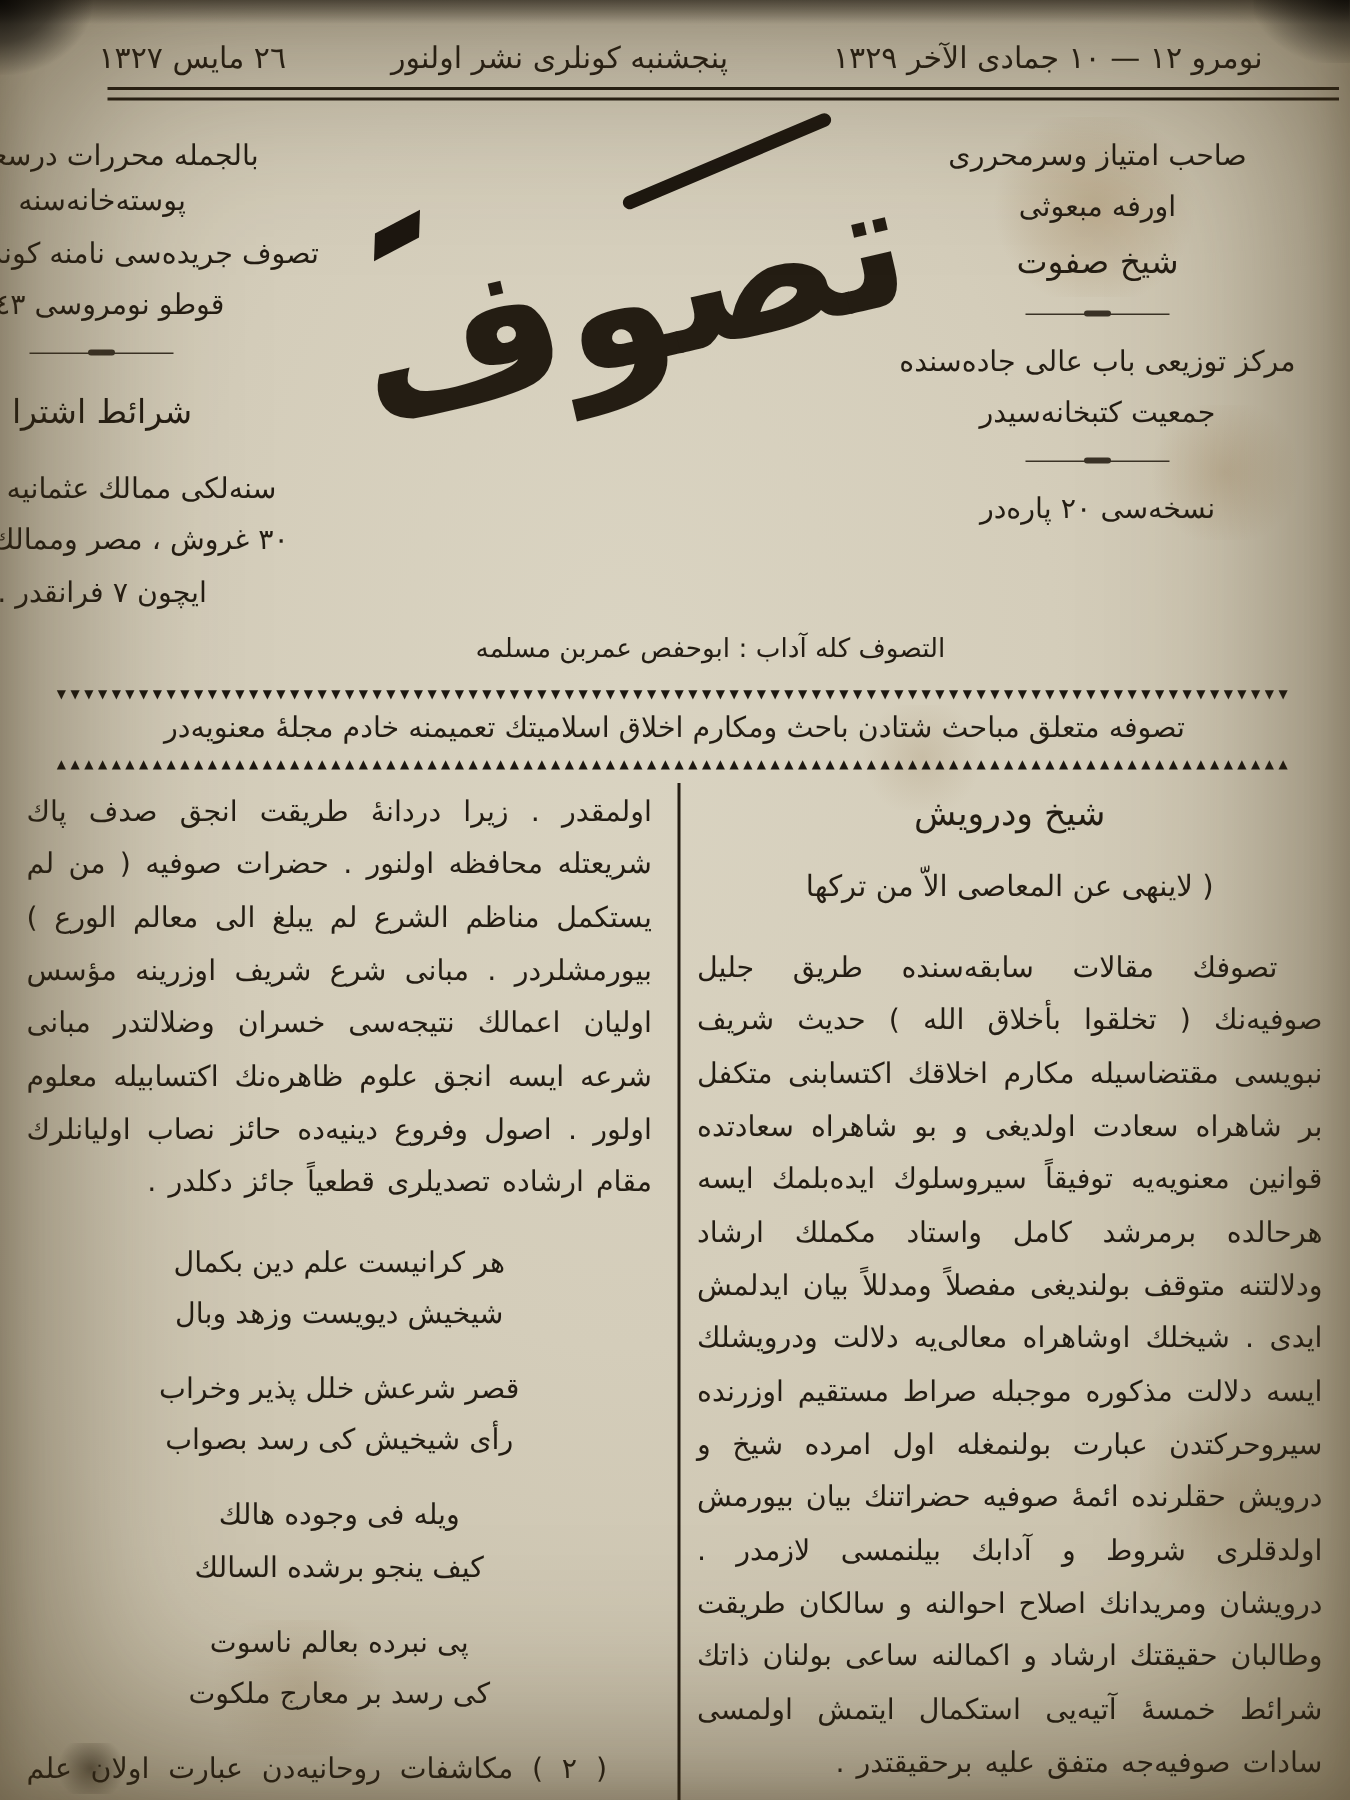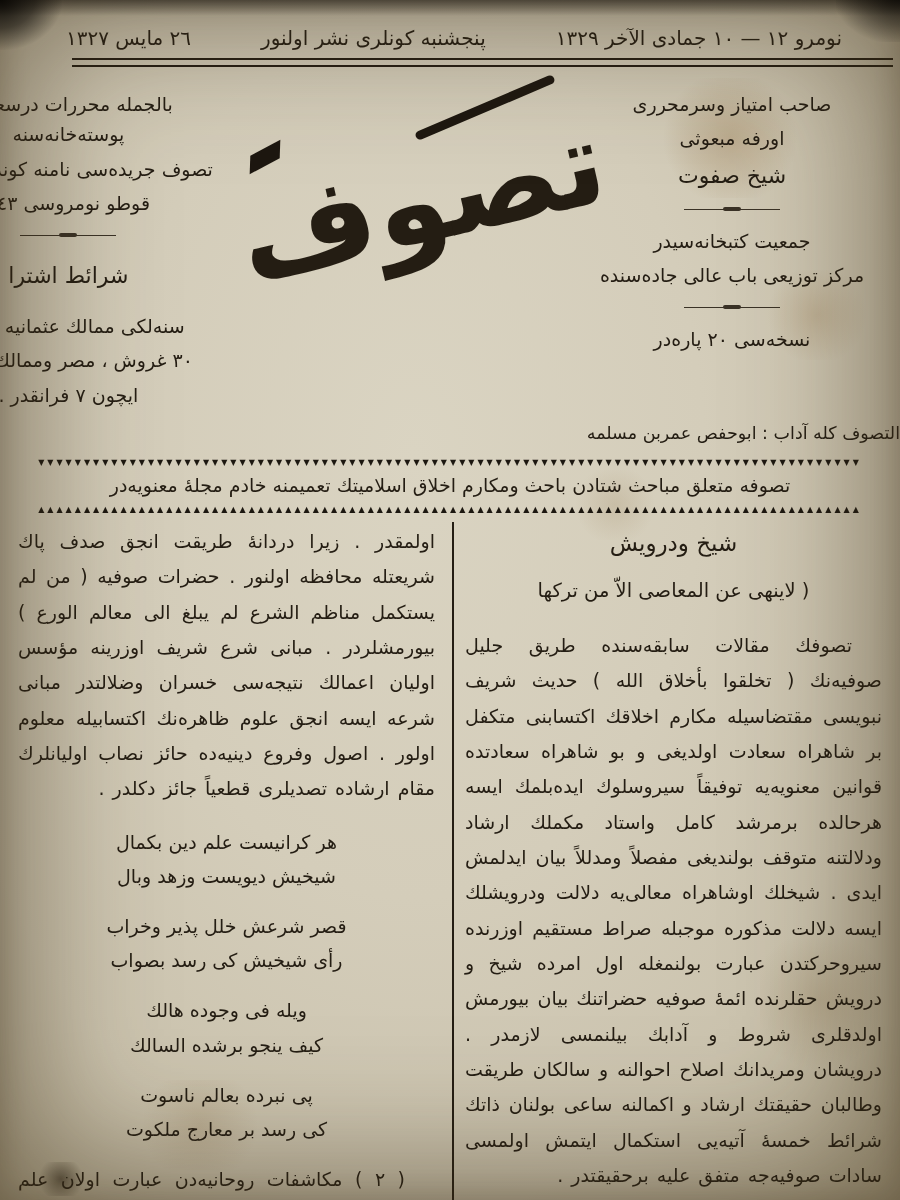--- a/index.html
+++ b/index.html
@@ -51,21 +51,21 @@
   .orn::after { content:""; position:absolute; left:50%; top:-2px; transform:translateX(-50%);
     width:18px; height:4px; background:#3a3226; border-radius:2px; }
   .mast-center { position:relative; text-align:center; height:296px; }
   .calligraphy { display:inline-block; font-size:118px; font-weight:bold; line-height:1;
     transform:rotate(-13deg) translate(6px,70px); }
   .swash { position:absolute; top:28px; right:26px; width:150px; height:9px; background:#1d1710;
     border-radius:5px; transform:rotate(-23deg); }
   .swash2 { position:absolute; top:74px; left:34px; width:34px; height:16px; background:#1d1710;
     transform:rotate(-28deg) skewX(-30deg); }
 
-  .epigraph { text-align:right; font-size:17.5px; line-height:1.95; margin-top:2px;
+  .epigraph { text-align:center; font-size:17.5px; line-height:1.95; margin-top:2px;
     position:relative; z-index:2;margin-left:48px; }
 
   
   .banner-wrap { margin:8px 8px 0 8px; position:relative; z-index:2; }
   .zz { font-size:8px; line-height:9px; letter-spacing:3px; white-space:nowrap; overflow:hidden;
     text-align:center; color:#1c1710; }
   .banner-text { text-align:center; font-size:19px; padding:7px 46px 9px; }
 
   
   .body { position:relative; display:grid; grid-template-columns:1fr 1fr; column-gap:30px;
@@ -98,22 +98,22 @@
   </div>
   <div class="dblrule"></div>
 
   <div class="masthead">
 
     <div class="mast-col">
       <div class="m-line">صاحب امتياز وسرمحررى</div>
       <div class="m-line">اورفه مبعوثى</div>
       <div class="m-line mast-name">شيخ صفوت</div>
       <div class="orn"></div>
+      <div class="m-line">مركز توزيعى باب عالى جاده‌سنده</div>
       <div class="m-line">جمعيت كتبخانه‌سيدر</div>
-      <div class="m-line">مركز توزيعى باب عالى جاده‌سنده</div>
       <div class="orn"></div>
       <div class="m-line">نسخه‌سى ٢٠ پاره‌در</div>
     </div>
 
     <div class="mast-center">
       <div class="swash"></div>
       <div class="swash2"></div>
       <div class="calligraphy">تصوف</div>
     </div>
 

